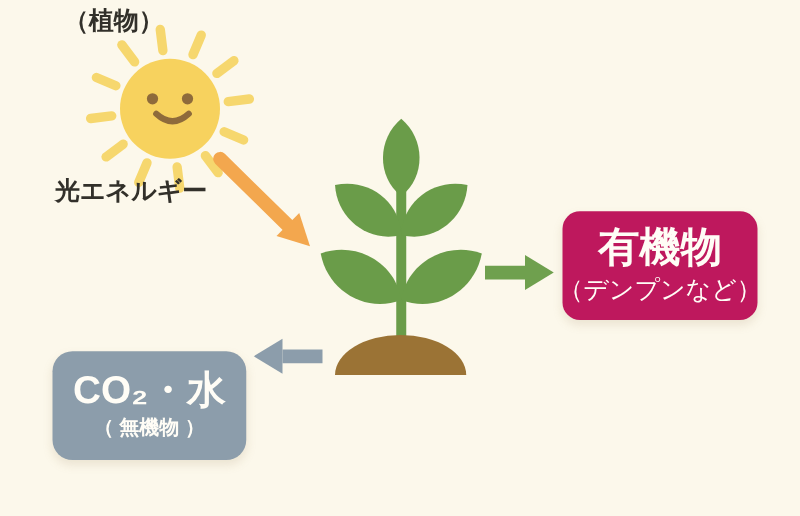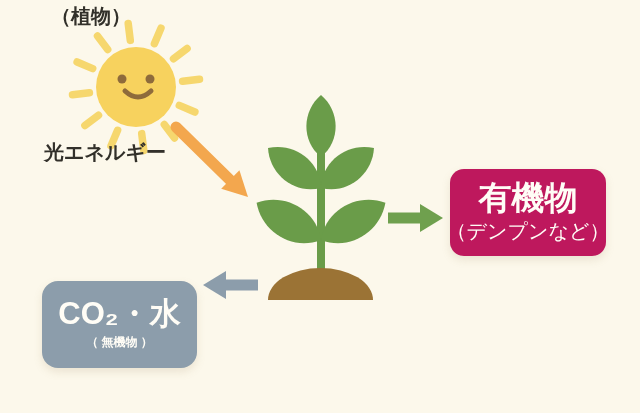--- a/index.html
+++ b/index.html
@@ -41,21 +41,21 @@
     align-items:center;justify-content:center;
     color:#fffdf6;
     text-align:center;
     box-shadow:0 4px 8px rgba(160,140,100,0.18);
   }
   .box-inorganic{
     left:42px;top:248px;width:155px;height:87px;
     background:#8c9dab;border-radius:16px;margin-top:33px;
   }
   .box-inorganic .b-title{font-size:31px;font-weight:700;line-height:1;}
-  .box-inorganic .b-sub{font-size:12px;font-weight:700;margin-top:5px;}
+  .box-inorganic .b-sub{font-size:16px;font-weight:700;margin-top:5px;}
   .box-organic{
     left:450px;top:169px;width:156px;height:87px;
     background:#be185d;border-radius:14px;
   }
   .box-organic .b-title{font-size:33px;font-weight:700;line-height:1;}
   .box-organic .b-sub{font-size:20px;font-weight:400;margin-top:4px;white-space:nowrap;}
 </style>
 </head>
 <body>
 

